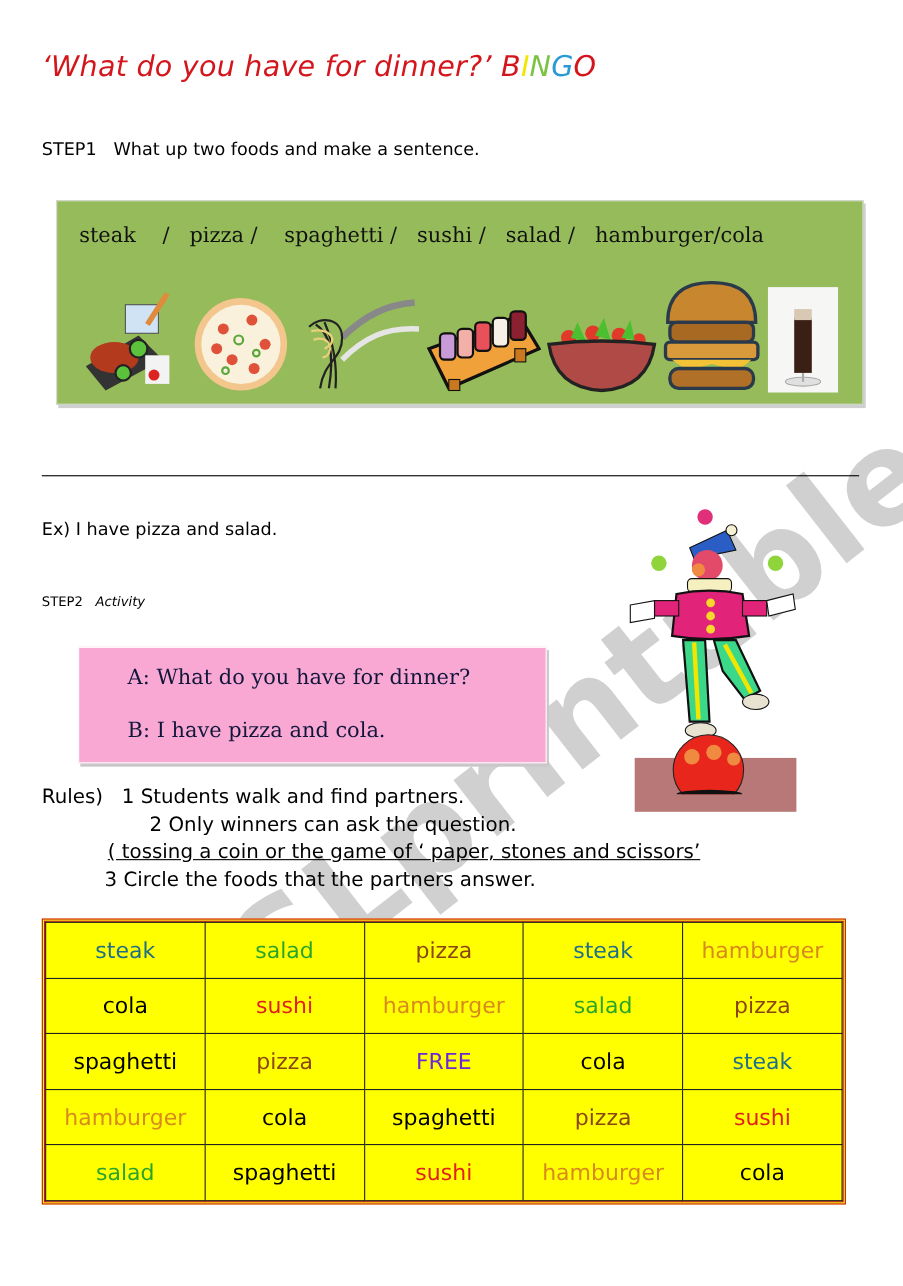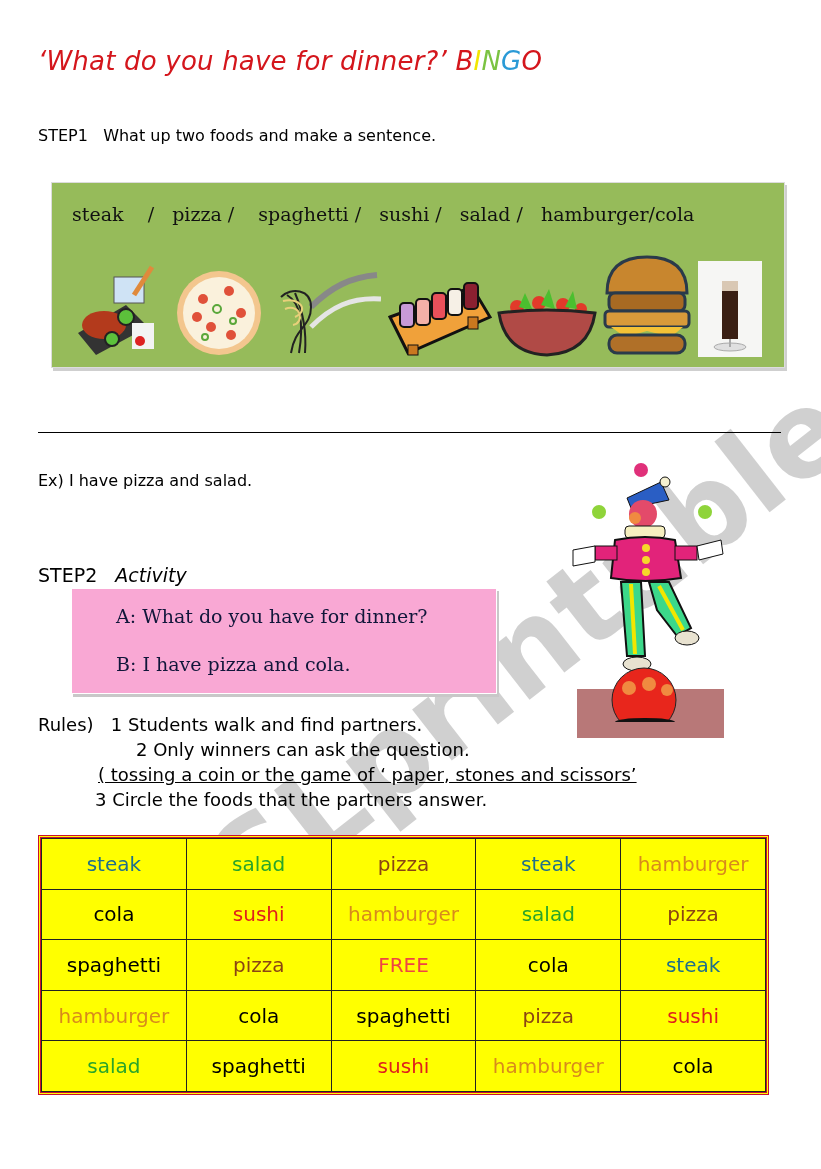--- a/index.html
+++ b/index.html
@@ -151,21 +151,21 @@
         <line x1="32" y1="78" x2="32" y2="86" stroke="#aaa" stroke-width="2"></line>
       </svg>
     </div>
   </div>
 </div>
 
 <div class="abs hr"></div>
 
 <div class="abs step" style="left:38px; top:471px;">Ex) I have pizza and salad.</div>
 
-<div class="abs step" style="left:38px; top:540px; font-size:19px;margin-top:24px;">
+<div class="abs step" style="left:38px; top:540px; font-size:12px;">
   <span>STEP2</span>&nbsp;&nbsp;&nbsp;<i>Activity</i>
 </div>
 
 <div class="abs dialog">
   <p style="top:16px;">A: What do you have for dinner?</p>
   <p style="top:64px;">B: I have pizza and cola.</p>
 </div>
 
 <div class="abs clown-floor"></div>
 <div class="abs" style="left:565px; top:460px;">
@@ -224,21 +224,21 @@
         <tr>
           <td style="color: rgb(0, 0, 0);">cola</td>
           <td style="color: rgb(224, 32, 28);">sushi</td>
           <td style="color: rgb(216, 138, 28);">hamburger</td>
           <td style="color: rgb(42, 165, 42);">salad</td>
           <td style="color: rgb(139, 69, 19);">pizza</td>
         </tr>
         <tr>
           <td style="color: rgb(0, 0, 0);">spaghetti</td>
           <td style="color: rgb(139, 69, 19);">pizza</td>
-          <td style="color: #ef4444;">FREE</td>
+          <td style="color: #6d28d9;">FREE</td>
           <td style="color: rgb(0, 0, 0);">cola</td>
           <td style="color: rgb(31, 111, 139);">steak</td>
         </tr>
         <tr>
           <td style="color: rgb(216, 138, 28);">hamburger</td>
           <td style="color: rgb(0, 0, 0);">cola</td>
           <td style="color: rgb(0, 0, 0);">spaghetti</td>
           <td style="color: rgb(139, 69, 19);">pizza</td>
           <td style="color: rgb(224, 32, 28);">sushi</td>
         </tr>

